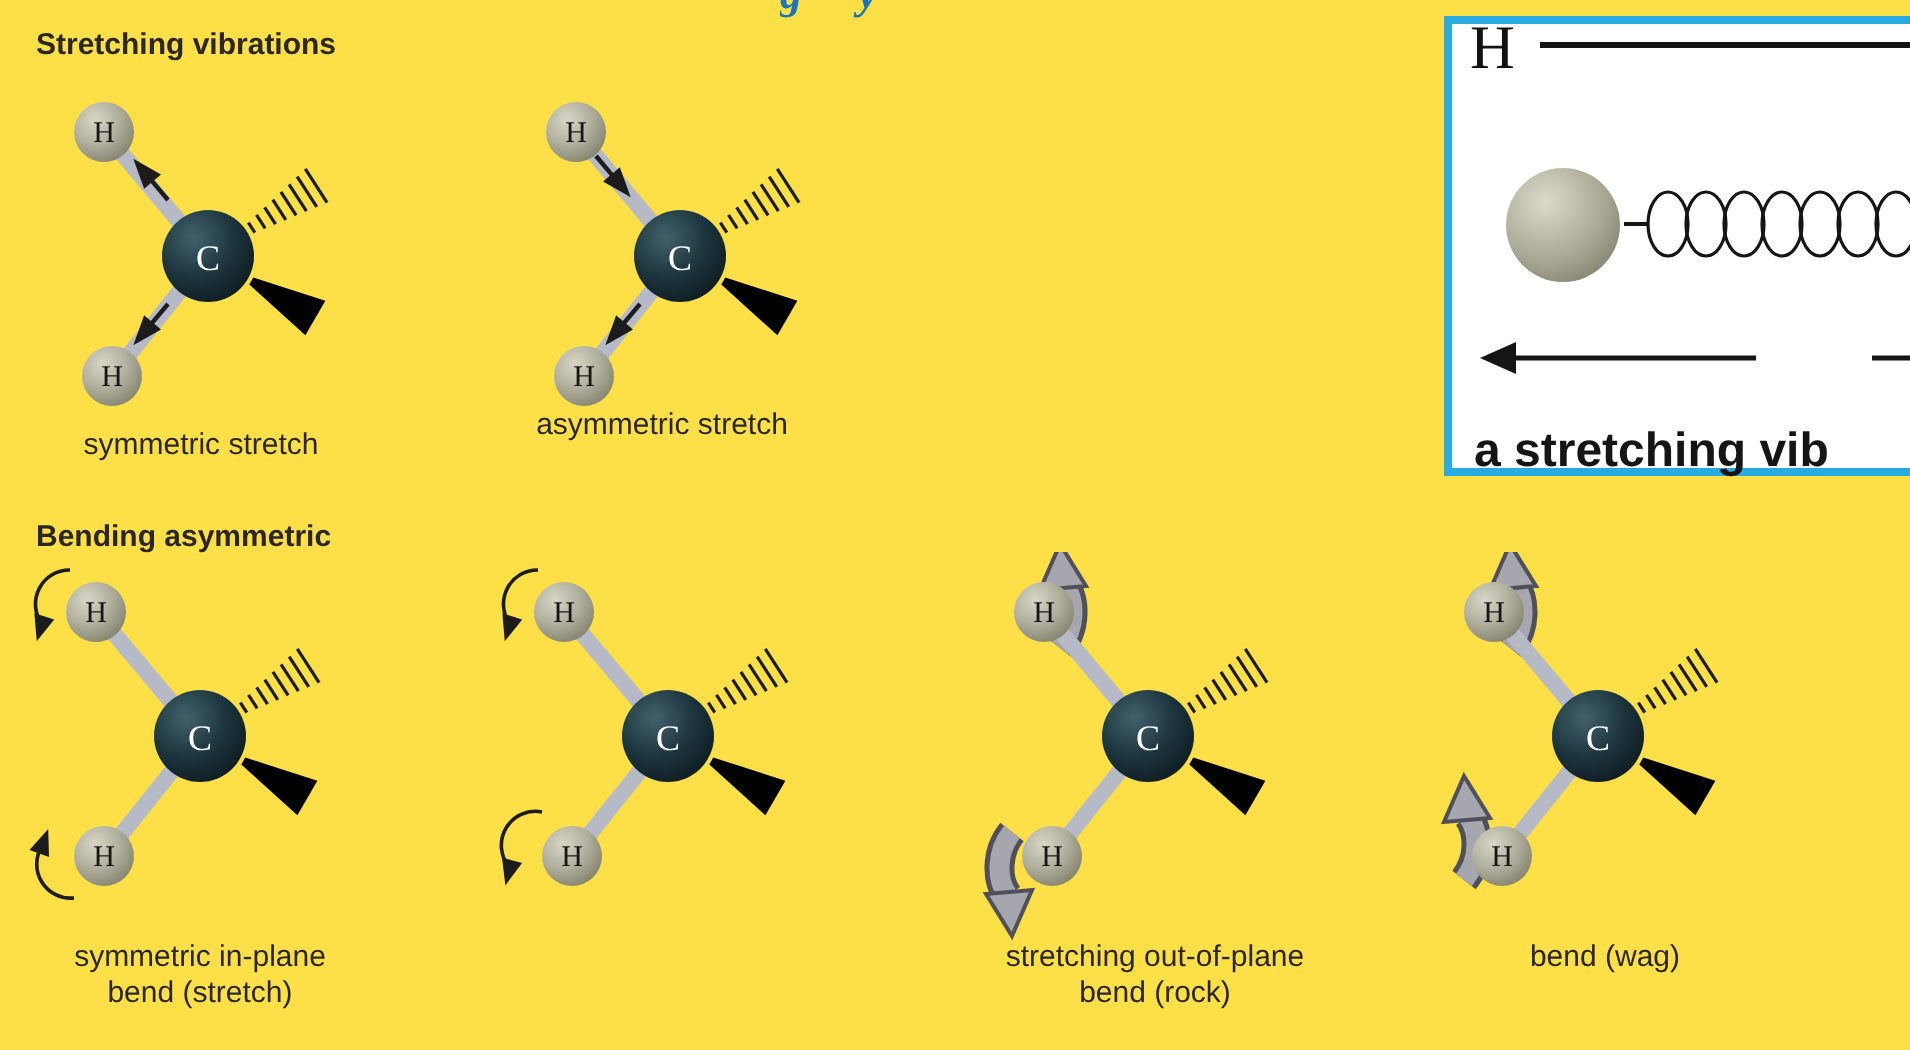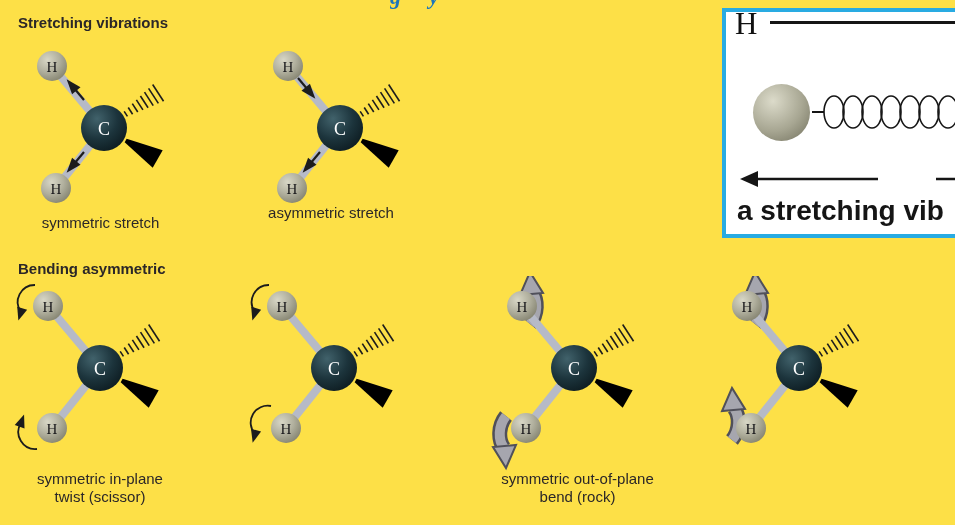--- a/index.html
+++ b/index.html
@@ -34,21 +34,21 @@
   .inset-h{position:absolute;left:9px;top:-6px;font-family:"Liberation Serif",serif;font-size:31px;color:#111}
   .inset-line{position:absolute;left:44px;top:9px;width:420px;height:3px;background:#151515}
   .ball{position:absolute;left:27px;top:72px;width:57px;height:57px;border-radius:50%;
         background:radial-gradient(circle at 35% 30%, #dcdbca, #a7a692 55%, #6f6e5b)}
   .spring-svg{position:absolute;left:86px;top:76px}
   .spring-svg line{stroke:#151515;stroke-width:2}
   .spring-svg ellipse{fill:none;stroke:#151515;stroke-width:1.6}
   .inset-arrows{position:absolute;left:0;top:152px}
   .inset-arrows line{stroke:#151515;stroke-width:2.5}
   .inset-arrows polygon{fill:#151515}
-  .caption{position:absolute;left:11px;top:183px;font-weight:bold;font-size:28px;color:#151515;white-space:nowrap}
+  .caption{position:absolute;left:11px;top:200px;font-weight:bold;font-size:24px;color:#151515;white-space:nowrap}
 </style>
 </head>
 <body>
 
 <div class="page">
 
   <svg width="0" height="0" style="position:absolute" aria-hidden="true">
     <defs>
       <radialGradient id="gradH" cx="35%" cy="30%" r="75%">
         <stop offset="0%" stop-color="#d8d7c6"></stop>
@@ -153,42 +153,43 @@
 
   <svg class="mol" style="left:8px;top:276px" width="175" height="196" viewBox="0 0 175 196">
     <use href="#ch2-core"></use>
     <path class="arc" d="M 27,9 A 17 17 0 0 0 13,36"></path>
     <use href="#ahead" transform="translate(13,36) rotate(107)"></use>
     <path class="arc" d="M 29,173 A 17 17 0 0 1 13,147"></path>
     <use href="#ahead" transform="translate(13,147) rotate(-70)"></use>
   </svg>
   <div class="mlabel" style="left:0;top:470px;width:200px">
     <div>symmetric in-plane</div>
-    <div>twist (scissor)</div>
+    <div>bend (stretch)</div>
   </div>
 
   <svg class="mol" style="left:242px;top:276px" width="175" height="196" viewBox="0 0 175 196">
     <use href="#ch2-core"></use>
     <path class="arc" d="M 27,9 A 17 17 0 0 0 13,36"></path>
     <use href="#ahead" transform="translate(13,36) rotate(107)"></use>
     <path class="arc" d="M 29,130 A 17 17 0 0 0 13,158"></path>
     <use href="#ahead" transform="translate(13,158) rotate(105)"></use>
   </svg>
 
   <svg class="mol" style="left:482px;top:276px" width="175" height="196" viewBox="0 0 175 196">
     <use href="#fatup" transform="translate(47,12)"></use>
     <use href="#fatup" transform="translate(25,176) rotate(180)"></use>
     <use href="#ch2-core"></use>
   </svg>
   <div class="mlabel" style="left:470px;top:470px;width:215px">
-    <div>symmetric out-of-plane</div>
+    <div>stretching out-of-plane</div>
     <div>bend (rock)</div>
   </div>
 
   <svg class="mol" style="left:707px;top:276px" width="175" height="196" viewBox="0 0 175 196">
     <use href="#fatup" transform="translate(47,12)"></use>
     <use href="#fatup" transform="translate(24,128)"></use>
     <use href="#ch2-core"></use>
   </svg>
   <div class="mlabel" style="left:690px;top:470px;width:225px">
+    <div>bend (wag)</div>
   </div>
 
 </div>
 
 </body></html>

